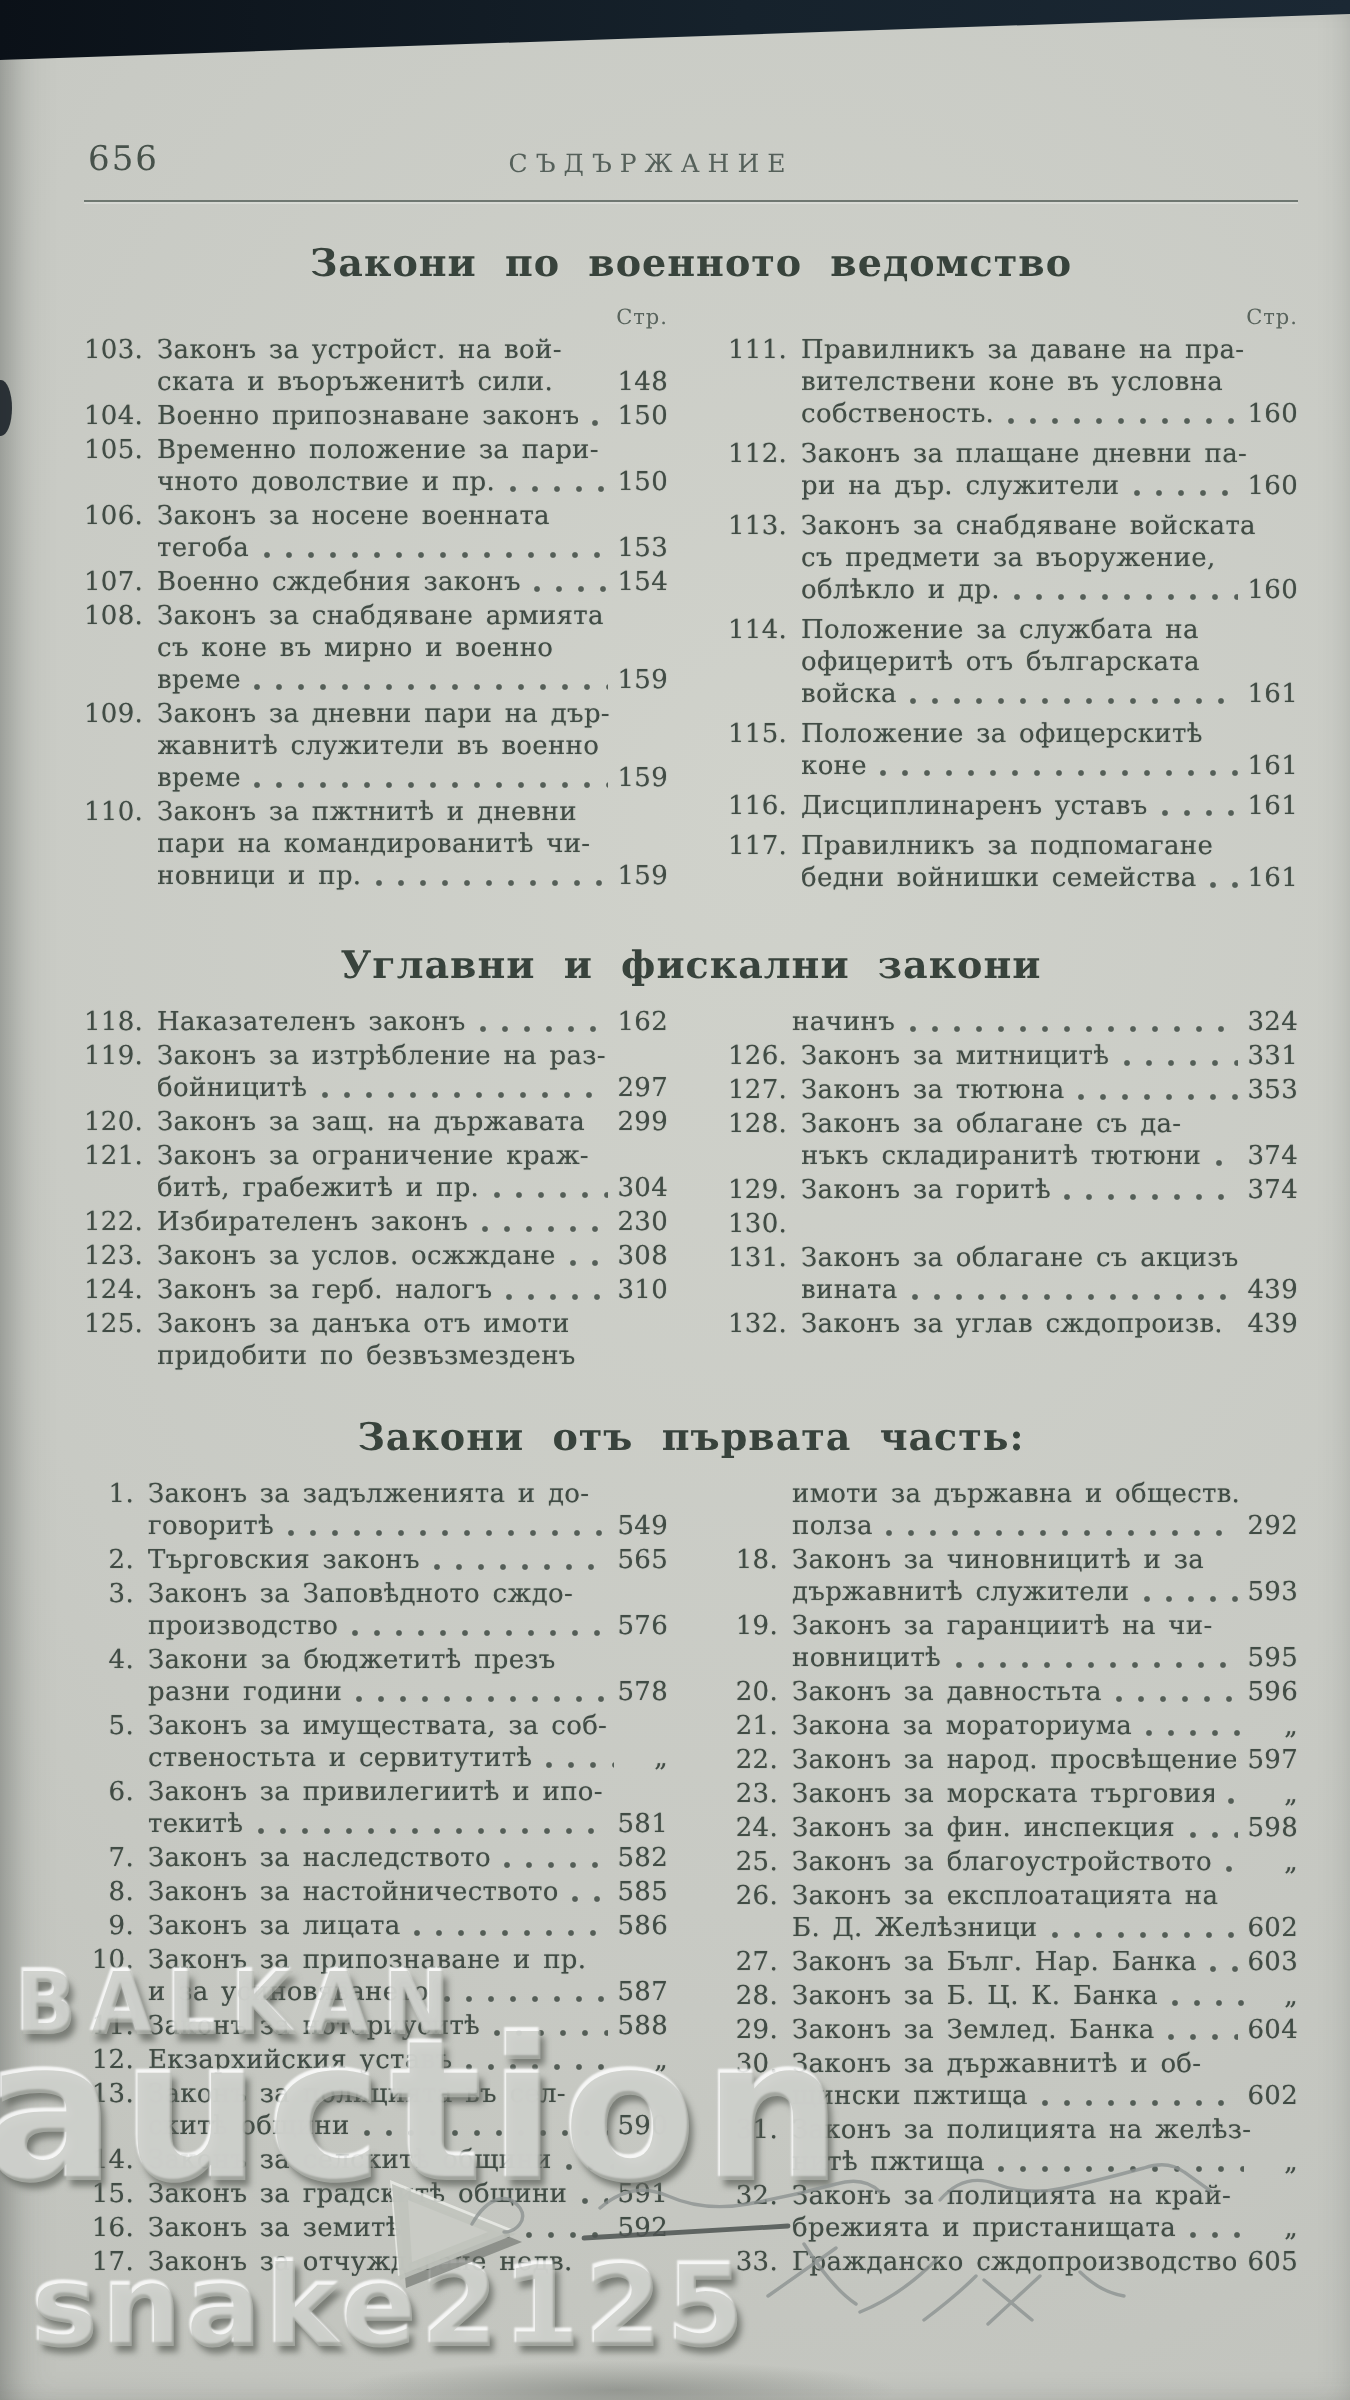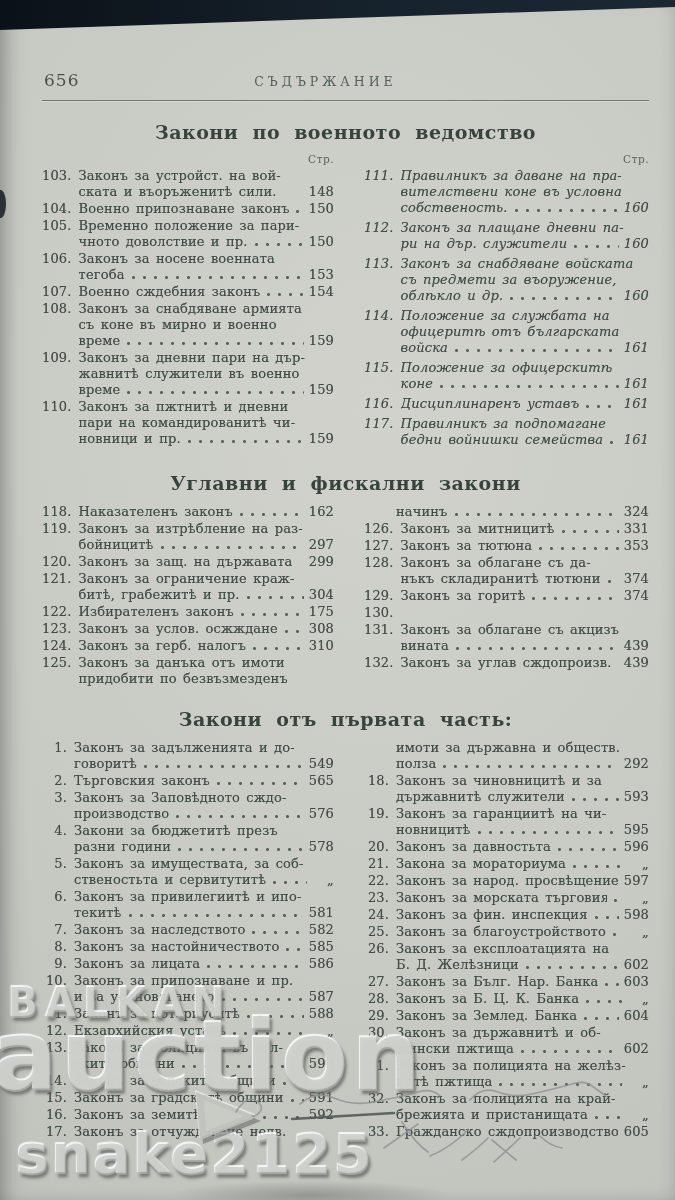--- a/index.html
+++ b/index.html
@@ -38,21 +38,21 @@
   .col-label-row{display:flex;gap:20px;margin-bottom:3px;}
   .col-label-row .cl{flex:1;text-align:right;font-size:10.5px;color:#59645d;letter-spacing:.5px;}
   .col-label-row .cl:first-child{flex:0 0 292px;padding-right:4px;}
   .cols{display:flex;gap:30px;align-items:flex-start;}
   .col{min-width:0;}
   .col-0{flex:0 0 292px;}
   .col-1{flex:1;}
   
   .entry{display:flex;margin-bottom:1px;font-size:13px;line-height:16px;
     letter-spacing:.15px;word-spacing:2px;color:#414c45;text-shadow:0 0 .5px rgba(65,76,69,.55);}
-  .sec-0 .col-1 .entry{margin-bottom:4px;font-style:italic;}
+  .sec-0 .col-1 .entry{margin-bottom:4px;}
   .entry .num{flex:0 0 32px;text-align:right;padding-right:7px;box-sizing:border-box;}
   .entry-body{flex:1;min-width:0;}
   .line{display:flex;align-items:baseline;}
   .line .txt{white-space:nowrap;flex-shrink:1;overflow:hidden;}
   .line .gap{flex:1 1 6px;min-width:4px;}
   .line .dots{
     flex:1 1 8px;min-width:6px;align-self:flex-end;height:5px;margin:0 5px 3px 7px;
     background-image:radial-gradient(circle at 1.5px 2.5px,rgba(64,75,68,.85) 1.15px,transparent 1.75px);
     background-size:11px 5px;background-repeat:repeat-x;
   }
@@ -345,21 +345,21 @@
                   <div class="pg">304</div>
                 </div>
               </div>
             </div>
             <div class="entry">
               <div class="num">122.</div>
               <div class="entry-body">
                 <div class="line">
                   <div class="txt">Избирателенъ законъ</div>
                   <div class="dots"></div>
-                  <div class="pg">175</div>
+                  <div class="pg">230</div>
                 </div>
               </div>
             </div>
             <div class="entry">
               <div class="num">123.</div>
               <div class="entry-body">
                 <div class="line">
                   <div class="txt">Законъ за услов. осжждане</div>
                   <div class="dots"></div>
                   <div class="pg">308</div>

